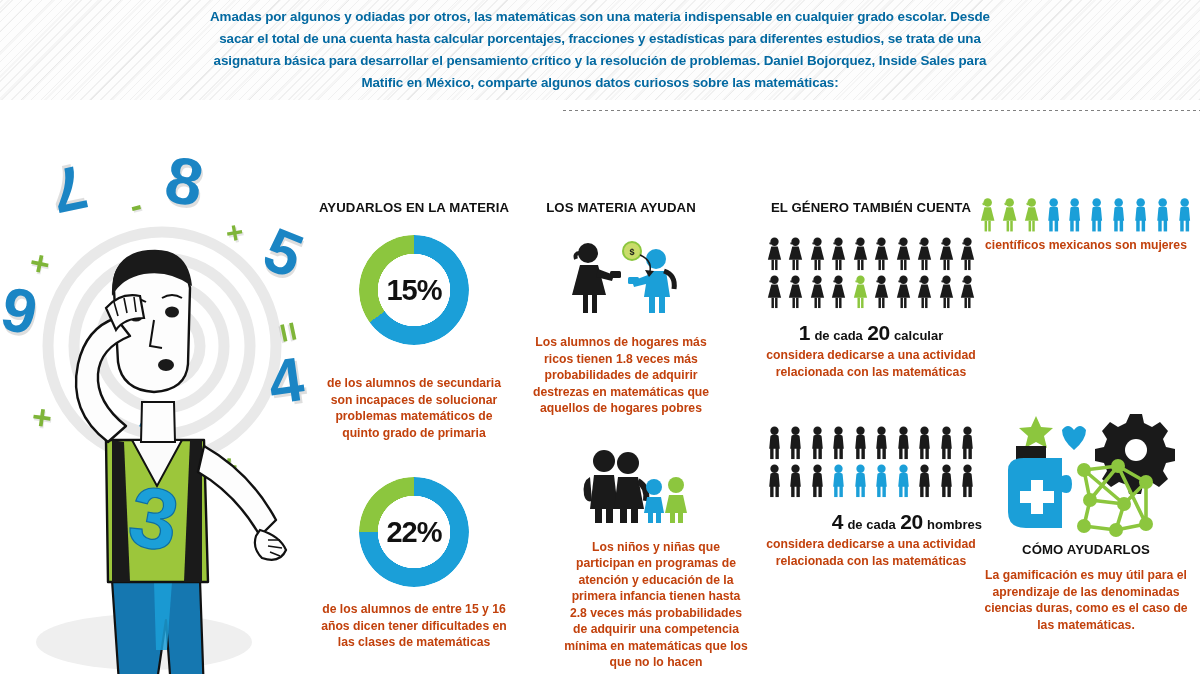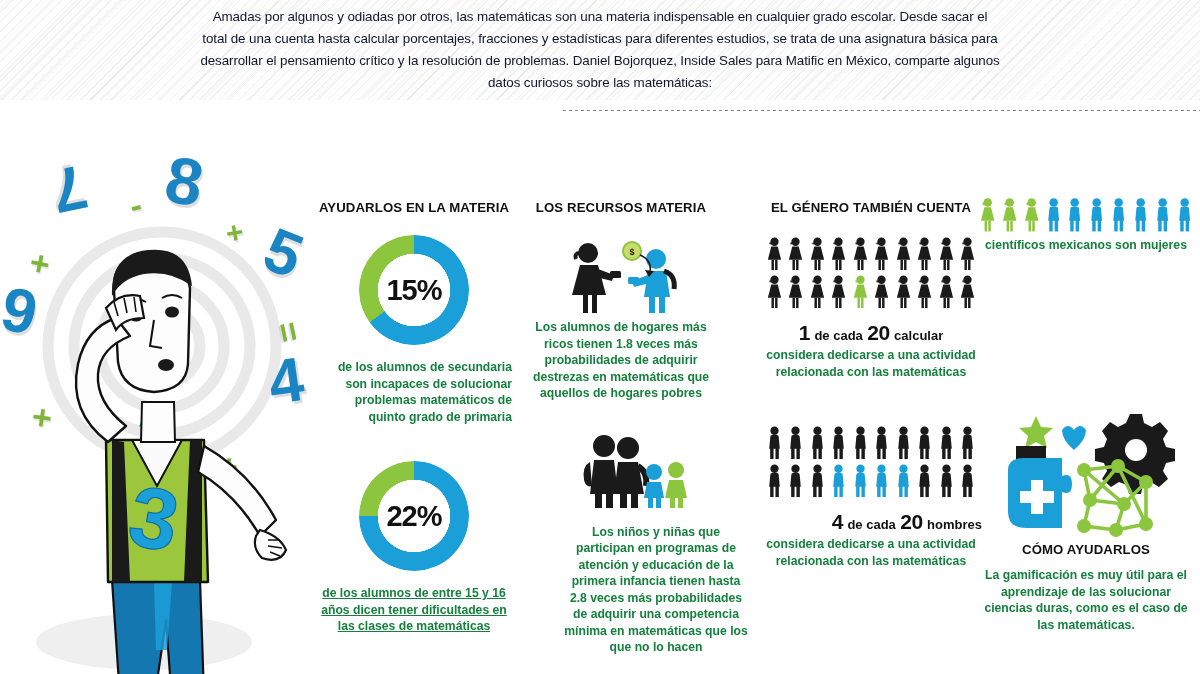--- a/index.html
+++ b/index.html
@@ -36,22 +36,22 @@
   #intro-text{
     position:absolute;left:0;top:0;width:1200px;height:100px;
     display:flex;align-items:center;justify-content:center;
   }
   #intro-text p{
     margin:0;
     width:800px;
     text-align:center;
     font-size:13.4px;
     line-height:22px;
-    font-weight:400;
-    color:#0f172a;
+    font-weight:700;
+    color:#0369a1;
     letter-spacing:-0.1px;
   }
 
   #divider{
     position:absolute;left:563px;top:110px;width:637px;height:1px;
     background:repeating-linear-gradient(to right,#555 0px,#555 3px,transparent 3px,transparent 6px);
     opacity:.75;
   }
 
   
@@ -77,21 +77,21 @@
   }
 
   
   .sec-title{
     font-size:13.2px;font-weight:700;letter-spacing:.1px;
     text-align:center;color:#111;
     white-space:nowrap;
   }
   .sec-body{
     font-size:12.2px;font-weight:700;line-height:16.5px;
-    text-align:center;color:#15803d;
+    text-align:center;color:#c2410c;
   }
 
   
   .donut-wrap{position:relative;width:110px;height:110px;margin:0 auto;}
   .donut{
     width:110px;height:110px;border-radius:50%;
     -webkit-mask:radial-gradient(circle at 50% 50%, transparent 0 36px, #000 36.5px);
             mask:radial-gradient(circle at 50% 50%, transparent 0 36px, #000 36.5px);
   }
   .donut-label{
@@ -191,34 +191,34 @@
   </div>
 
   <div class="col" style="left:316px;top:200px;width:196px;">
     <div class="sec-title">AYUDARLOS EN LA MATERIA</div>
 
     <div style="margin-top:20px;">
       <div class="donut-wrap">
         <div class="donut" id="donut0" style="background: conic-gradient(rgb(27, 159, 216) 0deg, rgb(27, 159, 216) 234deg, rgb(140, 198, 62) 234deg, rgb(140, 198, 62) 360deg);"></div>
         <div class="donut-label">15%</div>
       </div>
-      <div class="sec-body" style="margin-top:14px;width:196px;text-align:right;">de los alumnos de secundaria son incapaces de solucionar problemas matemáticos de quinto grado de primaria</div>
+      <div class="sec-body" style="margin-top:30px;width:196px;">de los alumnos de secundaria son incapaces de solucionar problemas matemáticos de quinto grado de primaria</div>
     </div>
 
     <div style="margin-top:36px;">
       <div class="donut-wrap">
         <div class="donut" id="donut1" style="background: conic-gradient(rgb(27, 159, 216) 0deg, rgb(27, 159, 216) 270deg, rgb(140, 198, 62) 270deg, rgb(140, 198, 62) 360deg);"></div>
         <div class="donut-label">22%</div>
       </div>
-      <div class="sec-body" style="margin-top:14px;width:196px;text-decoration:underline;">de los alumnos de entre 15 y 16 años dicen tener dificultades en las clases de matemáticas</div>
+      <div class="sec-body" style="margin-top:14px;width:196px;">de los alumnos de entre 15 y 16 años dicen tener dificultades en las clases de matemáticas</div>
     </div>
   </div>
 
   <div class="col" style="left:528px;top:200px;width:186px;">
-    <div class="sec-title">LOS RECURSOS MATERIA</div>
+    <div class="sec-title">LOS MATERIA AYUDAN</div>
 
     <div style="margin-top:22px;">
       <svg width="186" height="78" viewBox="0 0 186 78">
 
         <circle cx="60" cy="16" r="10" fill="#1a1a1a"></circle>
         <path d="M48 22 Q46 16 52 16" stroke="#1a1a1a" stroke-width="4" fill="none"></path>
         <path d="M52 28 L70 28 L78 58 L44 58 Z" fill="#1a1a1a"></path>
         <rect x="55" y="58" width="5" height="18" fill="#1a1a1a"></rect>
         <rect x="64" y="58" width="5" height="18" fill="#1a1a1a"></rect>
         <path d="M70 32 L86 38 L84 44 L68 40 Z" fill="#1a1a1a"></path>
@@ -231,21 +231,21 @@
         <path d="M120 38 L104 44 L106 50 L122 46 Z" fill="#1b9fd8"></path>
         <rect x="100" y="40" width="11" height="7" rx="1.5" fill="#1b9fd8"></rect>
         <path d="M136 34 Q148 38 146 52" stroke="#1a1a1a" stroke-width="5" fill="none"></path>
 
         <circle cx="104" cy="14" r="9" fill="#c9dc6a" stroke="#8cc63e" stroke-width="2"></circle>
         <text x="104" y="18" font-size="9" font-weight="700" text-anchor="middle" fill="#1a1a1a" font-family="'Liberation Sans',sans-serif">$</text>
 
         <path d="M112 18 Q126 24 121 38" stroke="#1a1a1a" stroke-width="1.6" fill="none"></path>
         <path d="M117 33 L121 40 L126 34 Z" fill="#1a1a1a"></path>
       </svg>
-      <div class="sec-body" style="margin-top:0;width:186px;">Los alumnos de hogares más ricos tienen 1.8 veces más probabilidades de adquirir destrezas en matemáticas que aquellos de hogares pobres</div>
+      <div class="sec-body" style="margin-top:15px;width:186px;">Los alumnos de hogares más ricos tienen 1.8 veces más probabilidades de adquirir destrezas en matemáticas que aquellos de hogares pobres</div>
     </div>
 
     <div style="margin-top:30px;">
       <svg width="186" height="78" viewBox="0 0 186 78">
 
         <circle cx="76" cy="14" r="11" fill="#1a1a1a"></circle>
         <path d="M66 28 L86 28 L90 62 L62 62 Z" fill="#1a1a1a"></path>
         <rect x="67" y="62" width="7" height="14" fill="#1a1a1a"></rect>
         <rect x="78" y="62" width="7" height="14" fill="#1a1a1a"></rect>
 
@@ -665,16 +665,16 @@
           <circle cx="140" cy="58" r="7"></circle>
         <circle cx="168" cy="74" r="7"></circle>
           <circle cx="112" cy="92" r="7"></circle>
         <circle cx="146" cy="96" r="7"></circle>
           <circle cx="106" cy="118" r="7"></circle>
         <circle cx="138" cy="122" r="7"></circle>
           <circle cx="168" cy="116" r="7"></circle>
       </g>
     </svg>
     <div class="sec-title" style="margin-top:4px;">CÓMO AYUDARLOS</div>
-    <div class="sec-body" style="margin-top:10px;width:216px;">La gamificación es muy útil para el aprendizaje de las solucionar ciencias duras, como es el caso de las matemáticas.</div>
+    <div class="sec-body" style="margin-top:10px;width:216px;">La gamificación es muy útil para el aprendizaje de las denominadas ciencias duras, como es el caso de las matemáticas.</div>
   </div>
 
 </div>
 
 </body></html>

